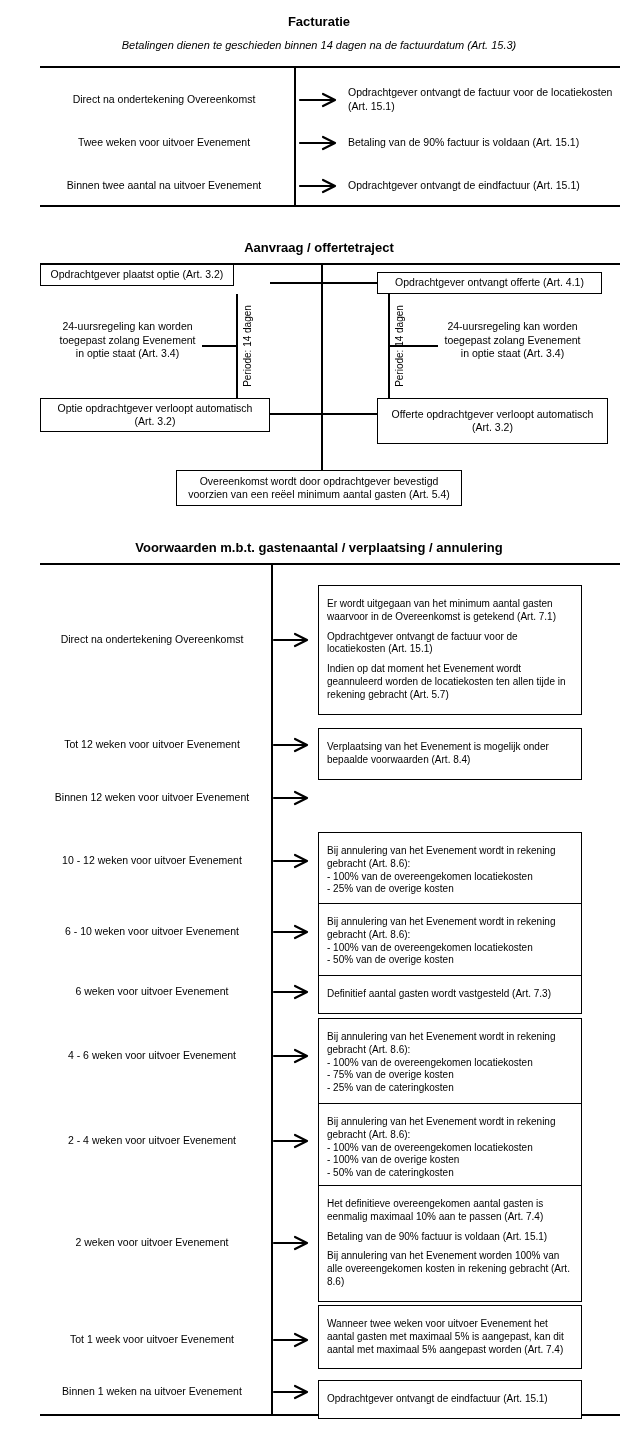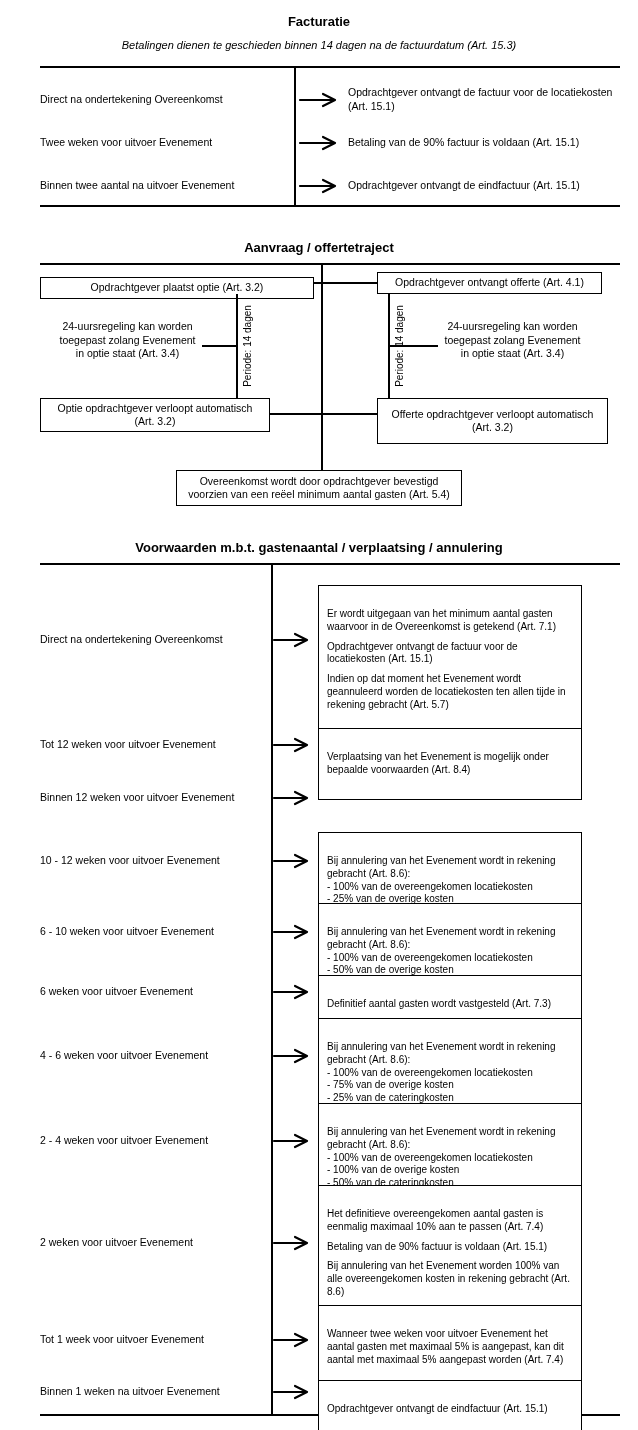--- a/index.html
+++ b/index.html
@@ -2,30 +2,30 @@
 <html><head>
 <meta charset="utf-8">
 <style>
   html,body{margin:0;padding:0;background:#ffffff;}
   body{font-family:"Liberation Sans","DejaVu Sans",sans-serif;color:#000;-webkit-font-smoothing:antialiased;}
   .page{position:relative;width:638px;height:1430px;background:#fff;overflow:hidden;}
   .hline{position:absolute;height:2px;background:#000;}
   .vline{position:absolute;width:2px;background:#000;}
   .sec-title{position:absolute;left:0;width:638px;text-align:center;font-weight:700;font-size:13px;}
   .subtitle{position:absolute;left:0;width:638px;text-align:center;font-style:italic;font-size:11px;}
-  .tl-label{position:absolute;left:40px;text-align:left;font-size:10.5px;line-height:1.25;transform:translateY(-50%);}
+  .tl-label{position:absolute;left:40px;text-align:center;font-size:10.5px;line-height:1.25;transform:translateY(-50%);}
   .w1{width:248px;}
   .w3{width:224px;}
   .result{position:absolute;left:348px;width:270px;font-size:10.5px;line-height:1.3;transform:translateY(-50%);}
   .arrow{position:absolute;overflow:visible;}
   .arrow path{stroke:#000;stroke-width:2.2;fill:none;stroke-linecap:round;stroke-linejoin:round;}
   .bx{position:absolute;border:1.6px solid #000;background:#fff;display:flex;align-items:center;justify-content:center;text-align:center;font-size:10.5px;line-height:1.25;padding:3px 8px;box-sizing:border-box;}
   .note{position:absolute;width:145px;text-align:center;font-size:10.5px;line-height:1.3;}
   .rot{position:absolute;font-size:10px;white-space:nowrap;transform:translate(-50%,-50%) rotate(-90deg);}
-  .cbox{position:absolute;left:318px;width:264px;border:1.6px solid #000;background:#fff;font-size:10px;line-height:1.28;padding:22px 8px;box-sizing:border-box;}
+  .cbox{position:absolute;left:318px;width:264px;border:1.6px solid #000;background:#fff;font-size:10px;line-height:1.28;padding:12px 8px;box-sizing:border-box;}
   .cbox p{margin:0 0 7px;white-space:pre-line;}
   .cbox p:last-child{margin-bottom:0;}
 </style>
 </head>
 <body>
 
 <div class="page">
 
   <div class="sec-title" style="top:14px">Facturatie</div>
   <div class="subtitle" style="top:39px">Betalingen dienen te geschieden binnen 14 dagen na de factuurdatum (Art. 15.3)</div>
@@ -53,21 +53,21 @@
   <div class="result" style="top:186px">Opdrachtgever ontvangt de eindfactuur (Art. 15.1)</div>
 
   <div class="sec-title" style="top:240px">Aanvraag / offertetraject</div>
 
   <div class="hline" style="left:40px;top:263px;width:580px"></div>
   <div class="vline" style="left:321px;top:263px;height:207px"></div>
 
   <div class="hline" style="left:270px;top:282px;width:51px"></div>
   <div class="hline" style="left:323px;top:282px;width:54px"></div>
 
-  <div class="bx" style="left:40px;top:277px;width:274px;height:22px">Opdrachtgever plaatst optie (Art. 3.2)</div>
+  <div class="bx" style="left:40px;top:264px;width:194px;height:22px">Opdrachtgever plaatst optie (Art. 3.2)</div>
   <div class="bx" style="left:377px;top:272px;width:225px;height:22px">Opdrachtgever ontvangt offerte (Art. 4.1)</div>
 
   <div class="vline" style="left:236px;top:294px;height:104px"></div>
   <div class="vline" style="left:388px;top:294px;height:104px"></div>
 
   <div class="rot" style="left:247px;top:346px">Periode: 14 dagen</div>
   <div class="rot" style="left:399px;top:346px">Periode: 14 dagen</div>
 
   <div class="note" style="left:55px;top:320px">24-uursregeling kan worden toegepast zolang Evenement in optie staat (Art. 3.4)</div>
   <div class="note" style="left:440px;top:320px">24-uursregeling kan worden toegepast zolang Evenement in optie staat (Art. 3.4)</div>

